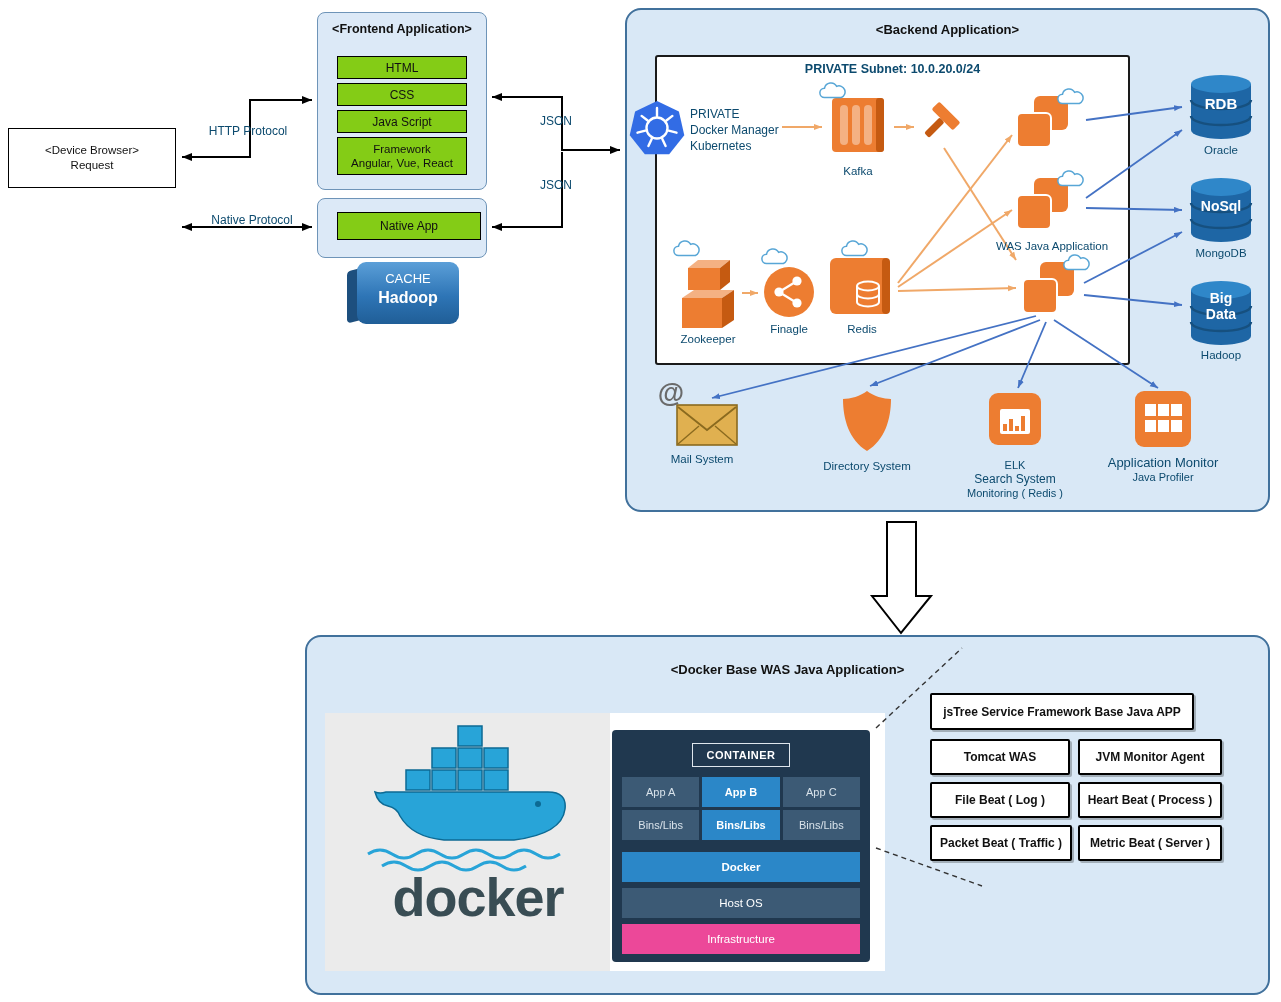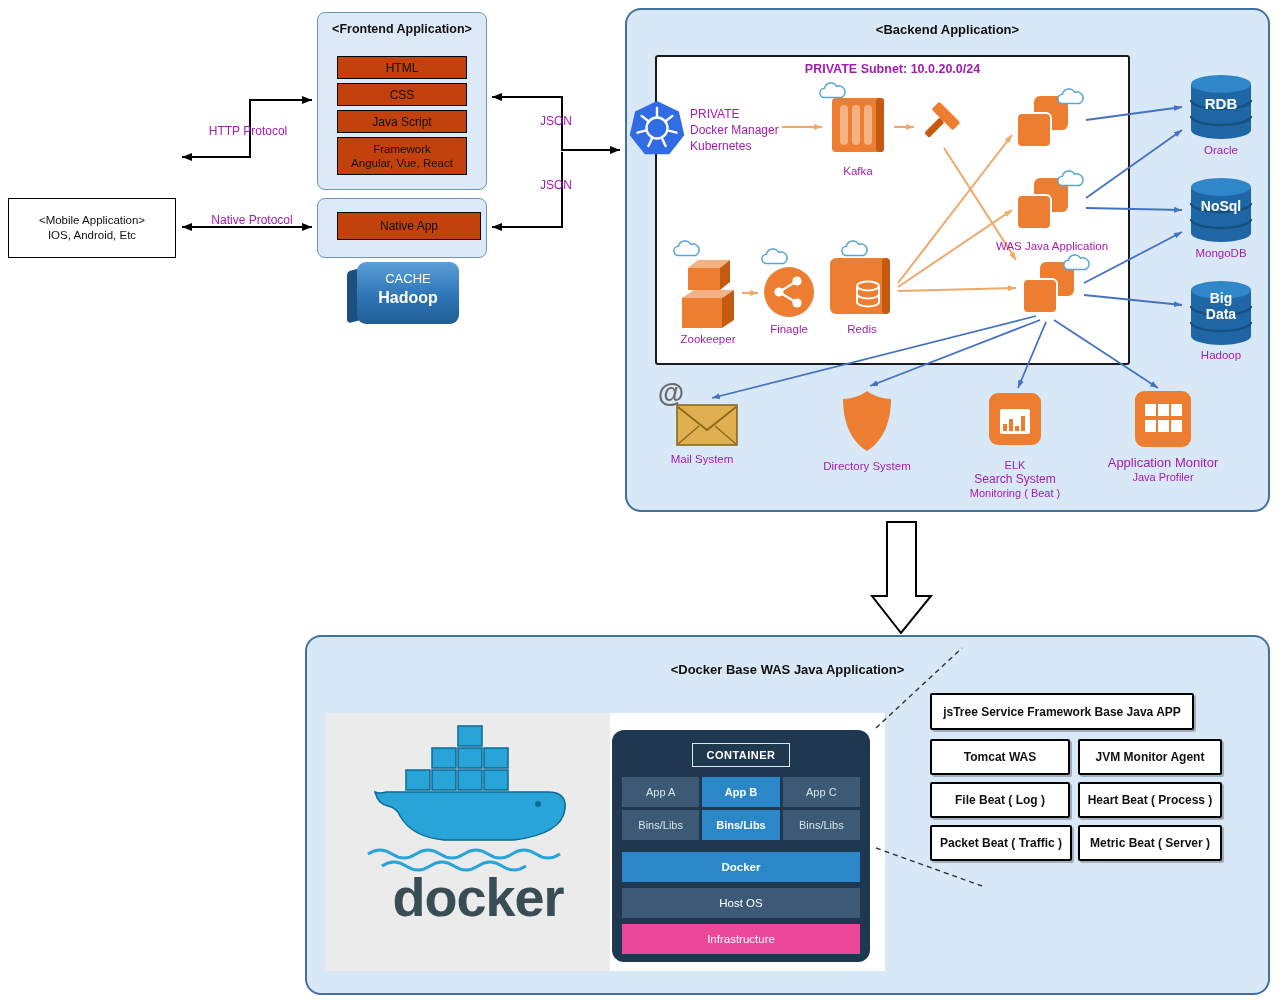--- a/index.html
+++ b/index.html
@@ -1,39 +1,39 @@
 <!DOCTYPE html>
 <html><head>
 <meta charset="utf-8">
 <style>
 *{box-sizing:border-box;margin:0;padding:0}
 body{margin:0;background:#fff;font-family:"Liberation Sans",sans-serif;color:#111}
 .canvas{position:relative;width:1281px;height:1002px;background:#fff;overflow:hidden}
 .box{position:absolute;background:#fff;border:1.5px solid #000;display:flex;flex-direction:column;align-items:center;justify-content:center;font-size:11.5px;line-height:15px;text-align:center;z-index:2}
-.wbox{position:absolute;background:#c2410c;border:1.5px solid #000;display:flex;flex-direction:column;align-items:center;justify-content:center;font-size:12px;line-height:14px;text-align:center;z-index:2}
+.wbox{position:absolute;background:#84cc16;border:1.5px solid #000;display:flex;flex-direction:column;align-items:center;justify-content:center;font-size:12px;line-height:14px;text-align:center;z-index:2}
 .panel-blue{position:absolute;background:#dce9f7;border:1.6px solid #6e94b8;border-radius:8px;z-index:0}
 .panel-blue2{position:absolute;background:#d9e8f6;border:2px solid #41719c;border-radius:16px;z-index:0}
 .whitebg{position:absolute;background:#fff;z-index:0}
 .subnet{position:absolute;background:#fff;border:2px solid #1a1a1a;border-radius:3px;z-index:0}
-.lbl{position:absolute;font-size:11.5px;line-height:14px;text-align:center;z-index:2;color:#a21caf}
+.lbl{position:absolute;font-size:11.5px;line-height:14px;text-align:center;z-index:2;color:#0c4a6e}
 .title{position:absolute;font-size:13px;font-weight:bold;text-align:center;z-index:2;color:#111}
 .badge{position:absolute;color:#fff;font-weight:bold;text-align:center;z-index:3}
 svg.icon{position:absolute;z-index:2}
 svg.cloud{position:absolute;z-index:3}
 .lnB{stroke:#000;stroke-width:2;fill:none}
 .lnO{stroke:#f0a868;stroke-width:2;fill:none}
 .lnU{stroke:#4472c4;stroke-width:1.8;fill:none}
 .lnD{stroke:#333;stroke-width:1.4;stroke-dasharray:5 4;fill:none}
 .was-cluster{position:absolute;width:74px;height:68px;z-index:2}
 .was-sq{position:absolute;background:#ed7d31;border-radius:6px}
 .apache{position:absolute;left:347px;top:262px;width:112px;height:66px;z-index:2}
 .apache-side{position:absolute;left:0;top:7px;width:20px;height:52px;background:#1d4f7e;border-radius:4px;transform:skewY(-14deg)}
 .apache-body{position:absolute;left:10px;top:0;width:102px;height:62px;background:linear-gradient(180deg,#5b9fd8,#2e75b6 55%,#205e97);border-radius:9px;color:#fff;text-align:center;padding-top:9px;font-size:13px}
 .apache-name{font-size:16px;font-weight:bold;margin-top:3px}
-.stack{position:absolute;left:612px;top:730px;width:258px;height:232px;background:#20384f;border-radius:12px;z-index:2}
+.stack{position:absolute;left:612px;top:730px;width:258px;height:232px;background:#20384f;border-radius:4px;z-index:2}
 .cont-label{width:98px;margin:13px auto 10px;border:1.5px solid #dfe7ee;color:#fff;font-weight:bold;font-size:11px;text-align:center;height:24px;line-height:22px;letter-spacing:.5px}
 .sgrid{display:grid;grid-template-columns:1fr 1fr 1fr;gap:3px;margin:0 10px}
 .cell{height:30px;line-height:30px;text-align:center;font-size:11px;color:#d8e2ea;background:#3c5a75}
 .cell.hl{background:#2b87c8;color:#fff;font-weight:bold}
 .bar{height:30px;line-height:30px;text-align:center;color:#fff;font-size:11.5px;margin:6px 10px 0}
 .bar.docker{background:#2b87c8;font-weight:bold;margin-top:12px}
 .bar.host{background:#3c5a75}
 .bar.infra{background:#ec4899}
 .note{position:absolute;background:#fff;border:2px solid #000;border-radius:2px;display:flex;align-items:center;justify-content:center;font-size:12px;font-weight:bold;text-align:center;z-index:2;box-shadow:2px 2px 0 rgba(0,0,0,.25);padding:2px}
 .wordmark{position:absolute;left:366px;top:866px;width:224px;text-align:center;font-size:54px;font-weight:bold;color:#394d54;letter-spacing:-1px;z-index:2}
@@ -87,23 +87,23 @@
     <line x1="1040" y1="320" x2="870" y2="386" class="lnU" marker-end="url(#aU)"></line>
     <line x1="1046" y1="322" x2="1018" y2="388" class="lnU" marker-end="url(#aU)"></line>
     <line x1="1054" y1="320" x2="1158" y2="388" class="lnU" marker-end="url(#aU)"></line>
 
     <polygon points="887,522 916,522 916,596 931,596 901,633 872,596 887,596" fill="#fff" stroke="#000" stroke-width="2"></polygon>
 
     <line x1="876" y1="728" x2="962" y2="648" class="lnD"></line>
     <line x1="876" y1="848" x2="982" y2="886" class="lnD"></line>
   </svg>
 
-  <div class="box" style="left:8px;top:198px;width:168px;height:60px">
-    <div>&lt;Mobile Application&gt;</div>
-    <div>IOS, Android, Etc</div>
+  <div class="box" style="left:8px;top:128px;width:168px;height:60px">
+    <div>&lt;Device Browser&gt;</div>
+    <div>Request</div>
   </div>
   <div class="lbl" style="left:196px;top:124px;width:104px;font-size:12px">HTTP Protocol</div>
   <div class="lbl" style="left:200px;top:213px;width:104px;font-size:12px">Native Protocol</div>
 
   <div class="title" style="left:317px;top:22px;width:170px;font-size:12.5px">&lt;Frontend Application&gt;</div>
   <div class="wbox" style="left:337px;top:56px;width:130px;height:23px">HTML</div>
   <div class="wbox" style="left:337px;top:83px;width:130px;height:23px">CSS</div>
   <div class="wbox" style="left:337px;top:110px;width:130px;height:23px">Java Script</div>
   <div class="wbox" style="left:337px;top:137px;width:130px;height:38px;font-size:11.5px">
     <div>Framework</div>
@@ -280,21 +280,21 @@
   <svg class="icon" style="left:988px;top:392px" width="54" height="54" viewBox="0 0 54 54">
     <rect x="1" y="1" width="52" height="52" rx="9" fill="#ed7d31"></rect>
     <rect x="12" y="17" width="30" height="25" rx="2" fill="#fff"></rect>
     <rect x="15" y="32" width="4" height="7" fill="#ed7d31"></rect>
     <rect x="21" y="27" width="4" height="12" fill="#ed7d31"></rect>
     <rect x="27" y="34" width="4" height="5" fill="#ed7d31"></rect>
     <rect x="33" y="24" width="4" height="15" fill="#ed7d31"></rect>
   </svg>
   <div class="lbl" style="left:960px;top:458px;width:110px;font-size:11px">ELK</div>
   <div class="lbl" style="left:960px;top:472px;width:110px;font-size:12px">Search System</div>
-  <div class="lbl" style="left:952px;top:486px;width:126px;font-size:11px">Monitoring ( Beat )</div>
+  <div class="lbl" style="left:952px;top:486px;width:126px;font-size:11px">Monitoring ( Redis )</div>
 
   <svg class="icon" style="left:1134px;top:390px" width="58" height="58" viewBox="0 0 58 58">
     <rect x="1" y="1" width="56" height="56" rx="9" fill="#ed7d31"></rect>
     <g fill="#fff">
       <rect x="11" y="14" width="11" height="12"></rect>
         <rect x="24" y="14" width="11" height="12"></rect>
         <rect x="37" y="14" width="11" height="12"></rect>
       <rect x="11" y="30" width="11" height="12"></rect>
         <rect x="24" y="30" width="11" height="12"></rect>
         <rect x="37" y="30" width="11" height="12"></rect>

